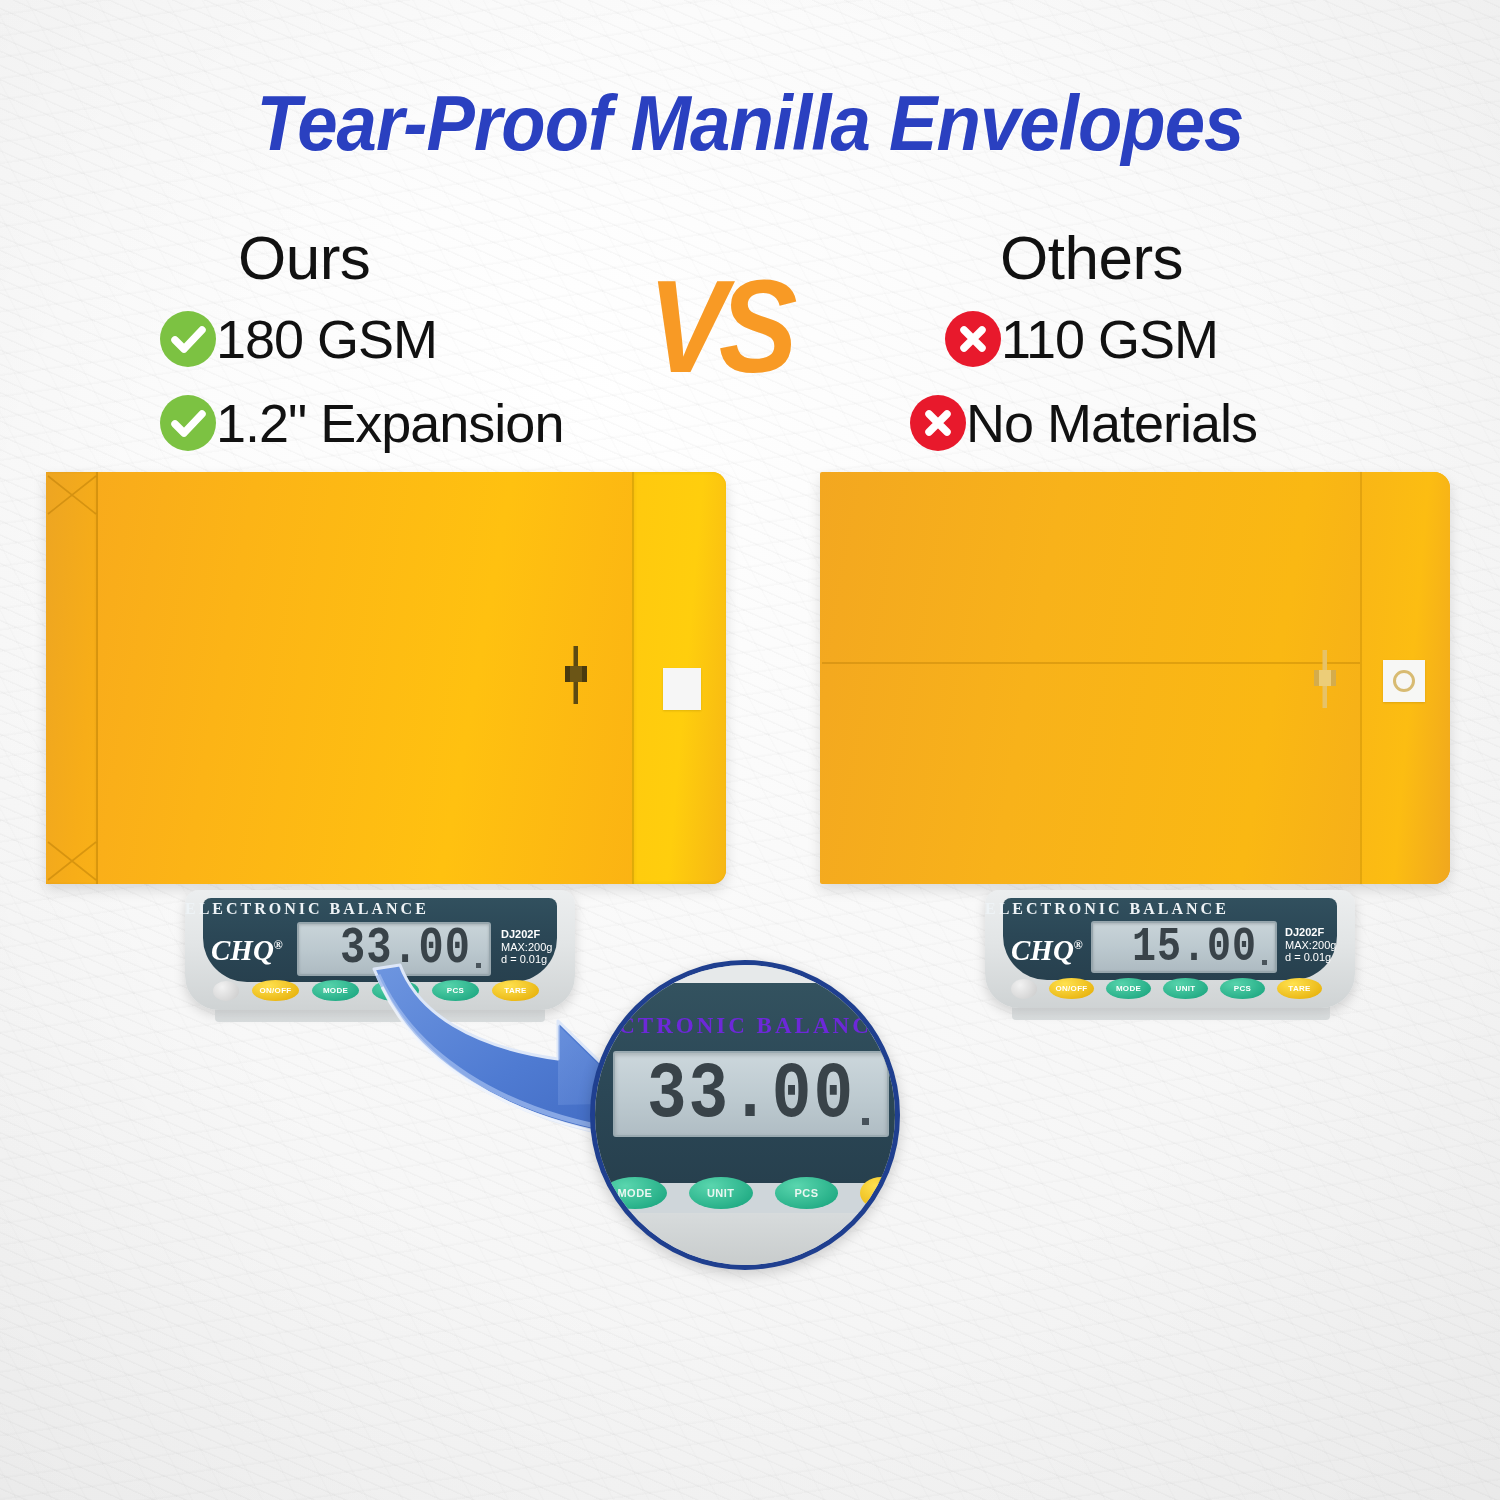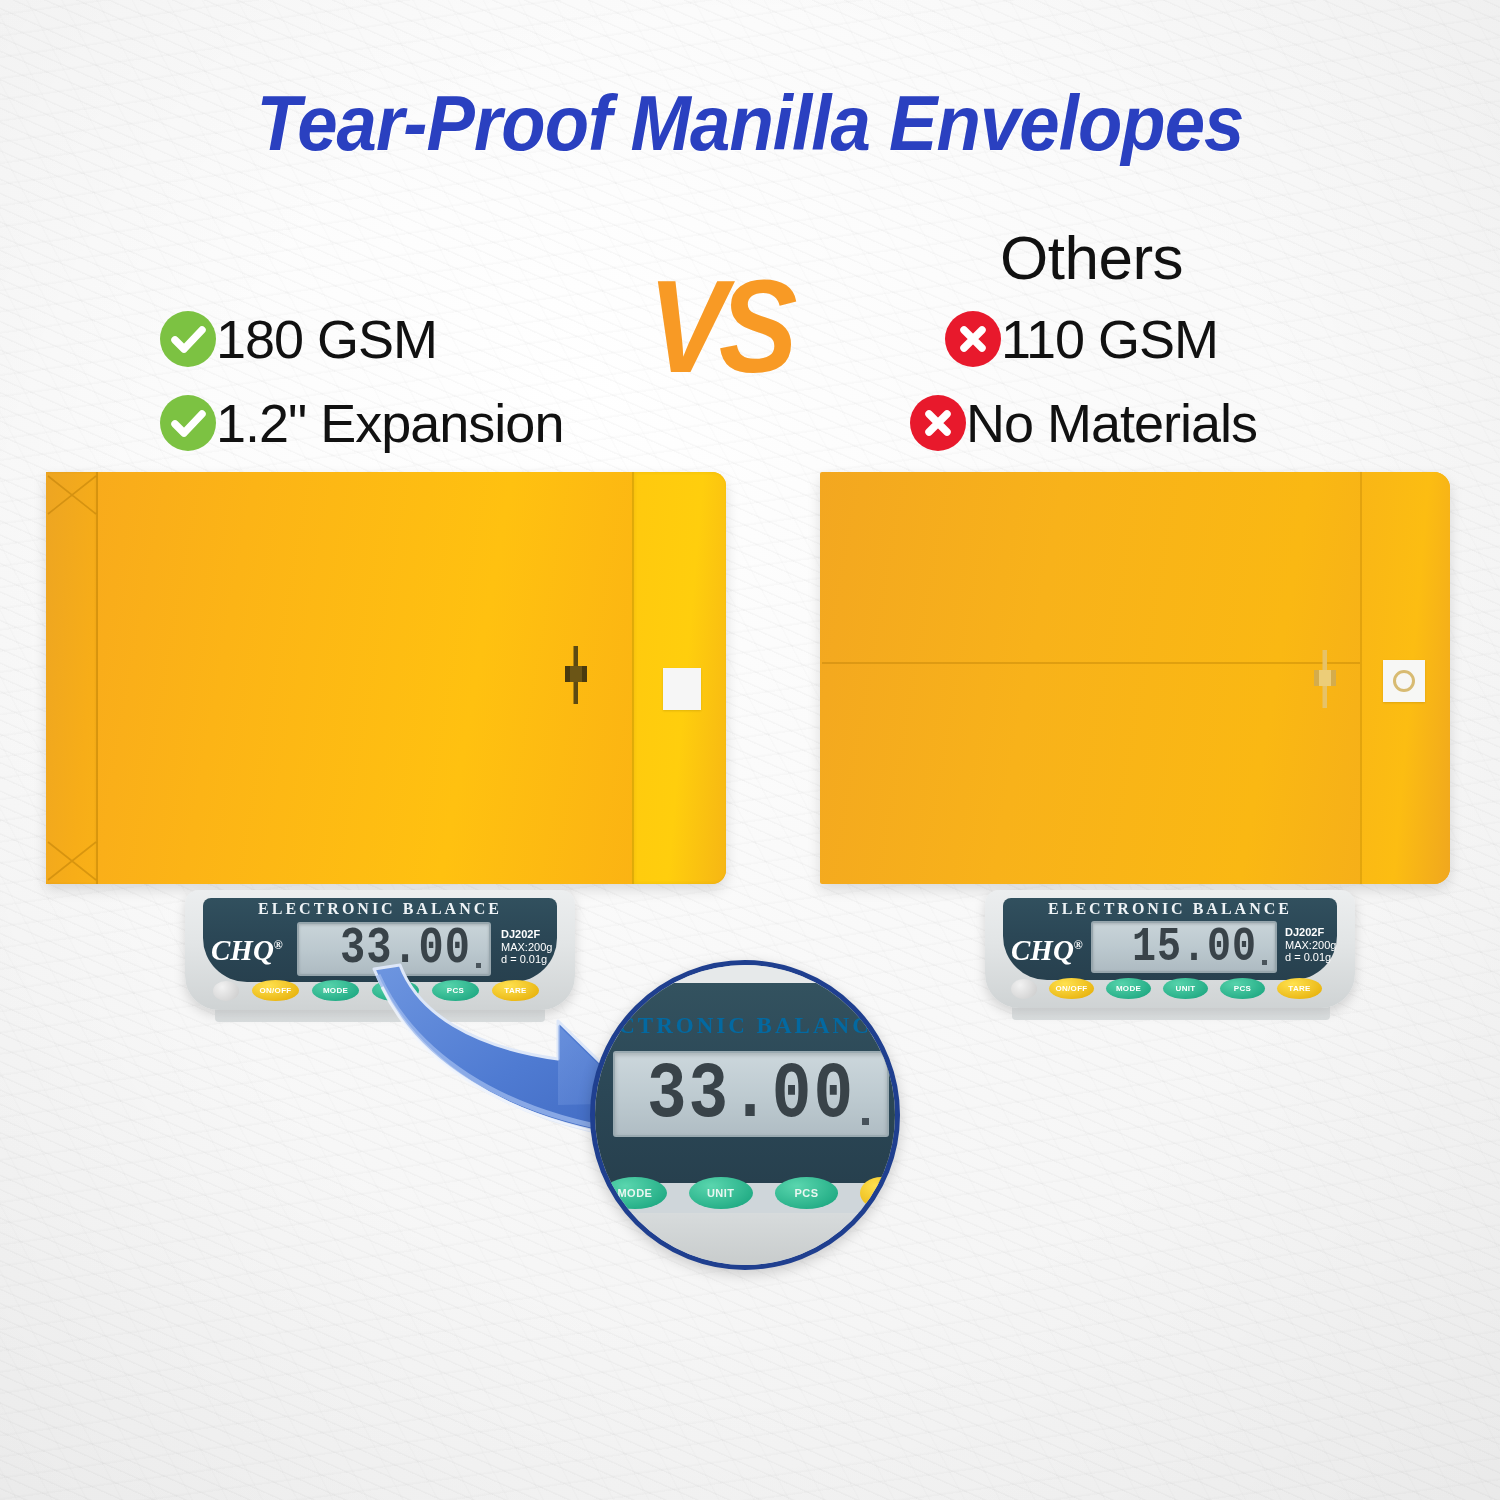--- a/index.html
+++ b/index.html
@@ -99,21 +99,21 @@
      display:flex;align-items:center;justify-content:center;}
   .lbl-sq.eyelet .ring{width:22px;height:22px;border-radius:50%;border:3px solid #d8bb72;box-sizing:border-box;}
 
   
   .scale{position:absolute;}
   .scale .shell{position:absolute;inset:0;border-radius:14px 14px 34px 34px;
      background:linear-gradient(180deg,#eceeef 0%,#e2e5e6 45%,#cfd3d4 100%);
      box-shadow:0 5px 12px rgba(0,0,0,0.15);}
   .scale .panel{position:absolute;left:18px;top:8px;right:18px;bottom:28px;border-radius:8px 8px 44px 44px;
      background:linear-gradient(180deg,#31505e 0%,#2b4756 45%,#27404e 100%);}
-  .scale .brandline{position:absolute;left:0;right:0;top:10px;text-align:center;
+  .scale .brandline{position:absolute;left:0;right:0;top:10px;text-align:left;
      color:#eef3f6;font-size:16px;letter-spacing:3px;font-family:"Liberation Serif", serif;font-weight:bold;}
   .scale .chq{position:absolute;left:26px;top:44px;color:#fff;font-size:29px;font-style:italic;font-weight:bold;
      font-family:"Liberation Serif", serif;}
   .scale .chq sup{font-size:12px;vertical-align:super;}
   .scale .lcd{position:absolute;border-radius:3px;
      background:linear-gradient(180deg,#c9d4d9 0%,#bcc9cf 50%,#aebbc2 100%);
      border:2px solid #97a6ad;display:flex;align-items:center;justify-content:flex-end;
      box-shadow:inset 0 1px 3px rgba(0,0,0,0.18);}
   .scale .lcd .digits{font-family:"Liberation Mono", monospace;font-weight:bold;
      color:#394349;letter-spacing:1px;padding-right:18px;transform:scaleY(1.22);}
@@ -149,21 +149,21 @@
   .arrow svg{width:100%;height:100%;overflow:visible;}
 
   
   .mag{position:absolute;left:590px;top:960px;width:300px;height:300px;border-radius:50%;
      border:5px solid #1f3f8f;overflow:hidden;background:#cfd6da;
      box-shadow:0 4px 14px rgba(0,0,0,0.18);}
   .mag .inner{position:absolute;inset:0;}
   .mag .mpanel{position:absolute;left:-40px;top:18px;width:400px;height:200px;
      background:linear-gradient(180deg,#33525f 0%,#2b4756 55%,#27404e 100%);}
   .mag .mtop{position:absolute;left:-40px;top:0;width:400px;height:20px;background:#e6e9ea;}
-  .mag .mtitle{position:absolute;left:0;right:0;top:48px;text-align:center;color:#0369a1;
+  .mag .mtitle{position:absolute;left:0;right:0;top:48px;text-align:center;color:#6d28d9;
      font-size:23px;letter-spacing:3px;font-weight:bold;font-family:"Liberation Serif", serif;white-space:nowrap;}
   .mag .mlcd{position:absolute;left:18px;top:86px;width:272px;height:82px;border-radius:3px;
      background:linear-gradient(180deg,#ccd7dc 0%,#bdcad0 55%,#b0bdc4 100%);
      border:2px solid #9aaab1;display:flex;align-items:center;justify-content:center;
      box-shadow:inset 0 2px 4px rgba(0,0,0,0.18);}
   .mag .mlcd .d{font-family:"Liberation Mono", monospace;font-weight:bold;font-size:66px;color:#394349;
      transform:scaleY(1.2);letter-spacing:2px;}
   .mag .mlcd .dpt{position:absolute;right:18px;bottom:10px;width:7px;height:7px;background:#47525a;}
   .mag .mkeys{position:absolute;left:8px;top:212px;width:300px;display:flex;gap:22px;align-items:center;}
   .mag .mkey{width:66px;height:32px;border-radius:50%;display:flex;align-items:center;justify-content:center;
@@ -186,20 +186,21 @@
 
 <div class="stage">
 
   <div class="bg">
     <div class="bg-tex"></div>
     <div class="bg-vig"></div>
   </div>
 
   <div class="title">Tear-Proof Manilla Envelopes</div>
 
+  <div class="col-head ours">Ours</div>
   <div class="col-head others">Others</div>
 
   <div class="vs">VS</div>
 
   <div class="feat f-l1">
     <span class="badge ok">
       <svg viewBox="0 0 56 56">
           <path d="M15 29 L24 38 L42 19" fill="none" stroke="#ffffff" stroke-width="7.5" stroke-linecap="round" stroke-linejoin="round"></path>
         </svg>
     </span>

